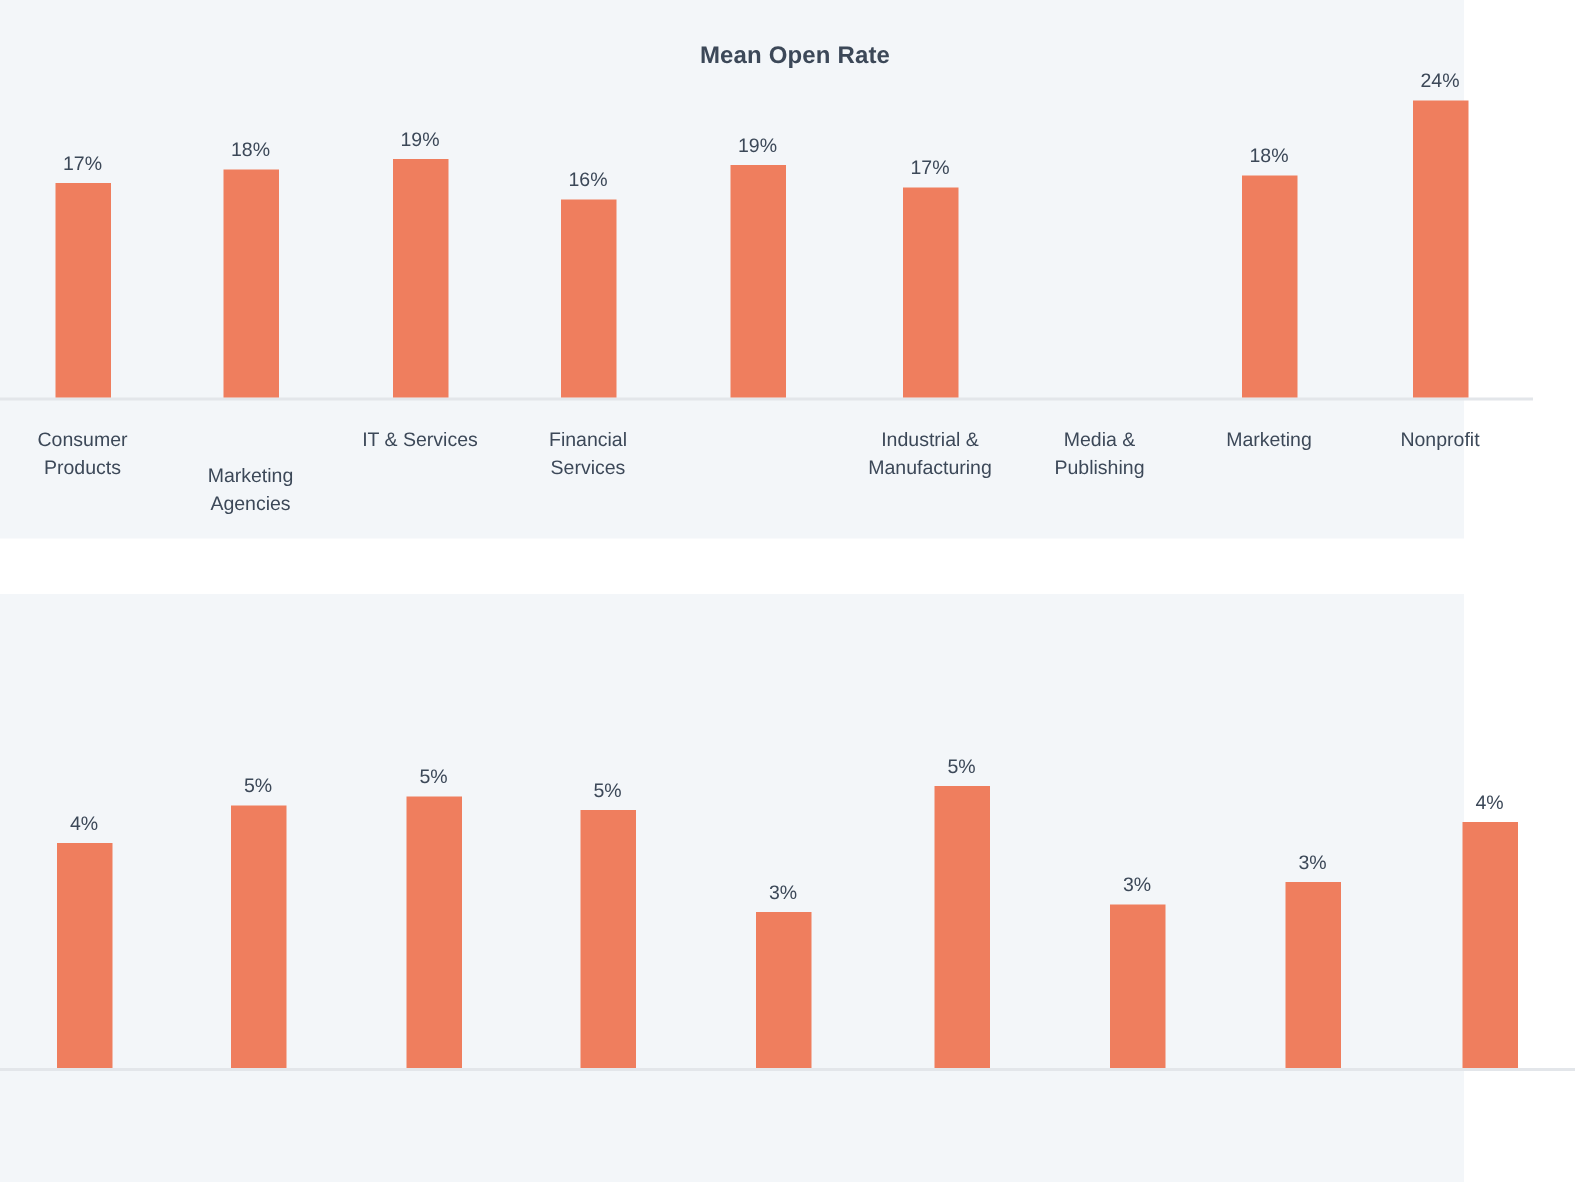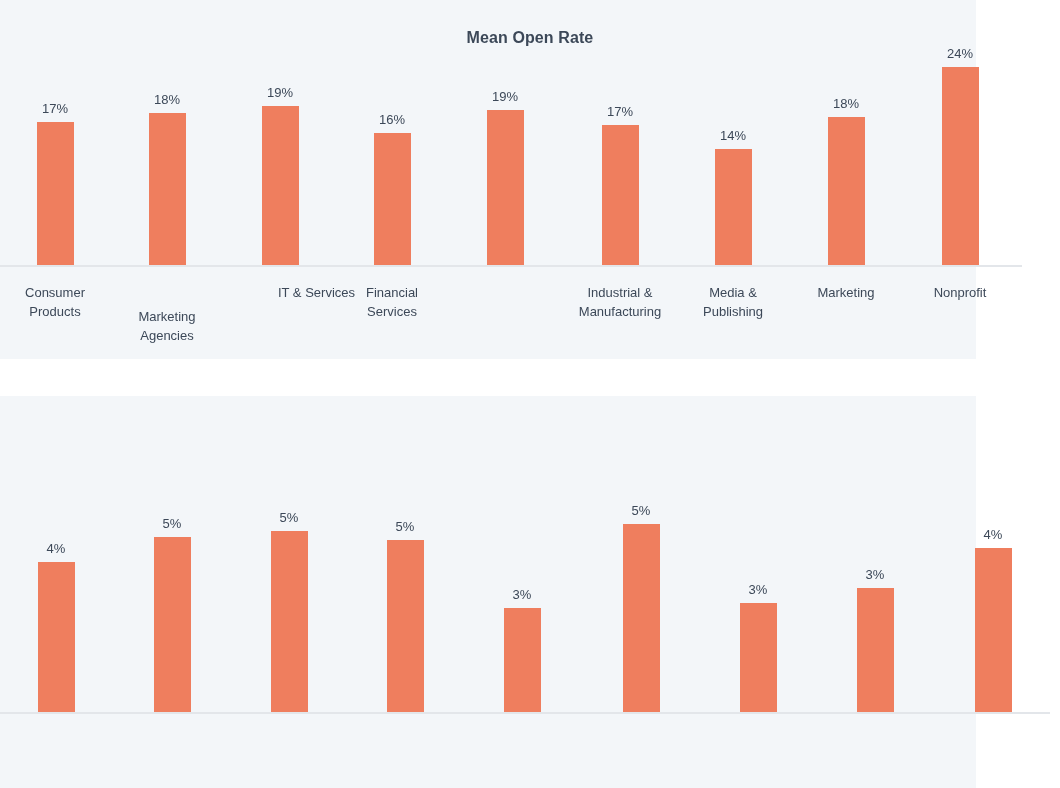--- a/index.html
+++ b/index.html
@@ -137,41 +137,37 @@
           <span class="bar-value" style="bottom: 138px;">16%</span>
         </div>
         <div class="bar-group" style="left: 486.5px; width: 37px; height: 155px;">
           <div class="bar" style="height: 155px; background: rgb(239, 126, 94);"></div>
           <span class="bar-value" style="bottom: 161px;">19%</span>
         </div>
         <div class="bar-group" style="left: 601.5px; width: 37px; height: 140px;">
           <div class="bar" style="height: 140px; background: rgb(239, 126, 94);"></div>
           <span class="bar-value" style="bottom: 146px;">17%</span>
         </div>
-        <div class="bar-group" style="left: 714.5px; width: 37px; height: 116px;">
-          <div class="bar" style="height: 116px; background: rgb(239, 126, 94);"></div>
-          <span class="bar-value" style="bottom: 122px;">14%</span>
-        </div>
         <div class="bar-group" style="left: 827.5px; width: 37px; height: 148px;">
           <div class="bar" style="height: 148px; background: rgb(239, 126, 94);"></div>
           <span class="bar-value" style="bottom: 154px;">18%</span>
         </div>
         <div class="bar-group" style="left: 941.5px; width: 37px; height: 198px;">
           <div class="bar" style="height: 198px; background: rgb(239, 126, 94);"></div>
           <span class="bar-value" style="bottom: 204px;">24%</span>
         </div>
       </div>
 
     <div class="cat-labels" id="cats-open-rate">
 
     <div class="cat-label" style="left: 55px; top: 0px; width: 150px; margin-left: 0px;">Consumer
 Products</div>
         <div class="cat-label" style="left: 167px; top: 0px; width: 150px; margin-left: 0px; margin-top: 24px;">Marketing
 Agencies</div>
-        <div class="cat-label" style="left: 280px; top: 0px; width: 150px; margin-left: 0px; text-align: right;">IT &amp; Services</div>
+        <div class="cat-label" style="left: 280px; top: 0px; width: 150px; margin-left: 0px;">IT &amp; Services</div>
         <div class="cat-label" style="left: 392px; top: 0px; width: 150px; margin-left: 0px;">Financial
 Services</div>
         <div class="cat-label" style="left: 620px; top: 0px; width: 150px; margin-left: 0px;">Industrial &amp;
 Manufacturing</div>
         <div class="cat-label" style="left: 733px; top: 0px; width: 150px; margin-left: 0px;">Media &amp;
 Publishing</div>
         <div class="cat-label" style="left: 846px; top: 0px; width: 150px; margin-left: 0px;">Marketing</div>
         <div class="cat-label" style="left: 960px; top: 0px; width: 150px; margin-left: 0px;">Nonprofit</div>
       </div>
 

